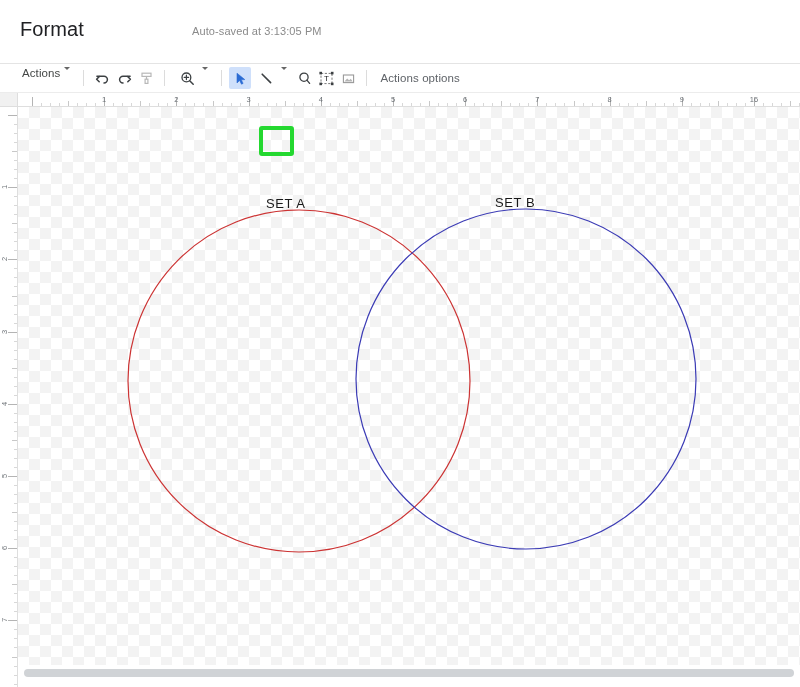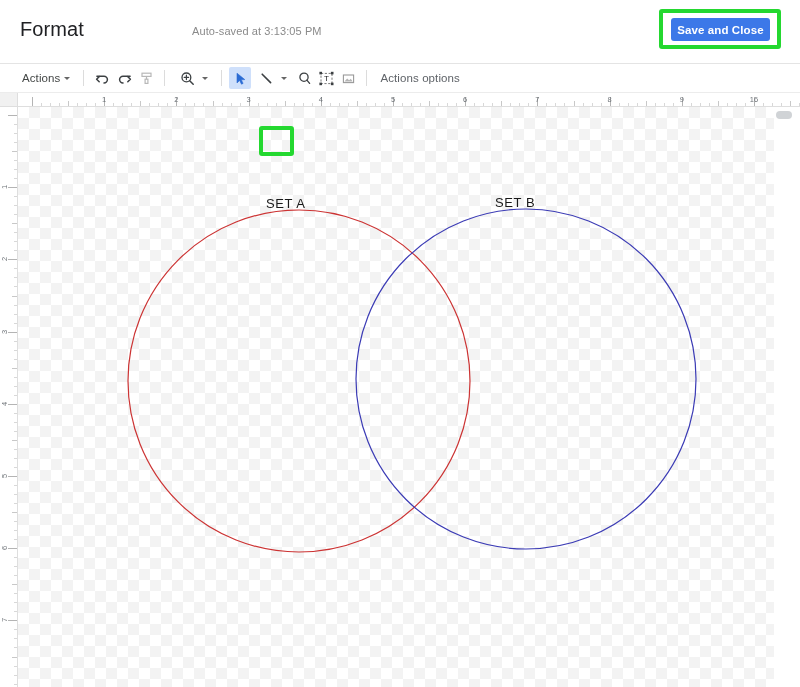--- a/index.html
+++ b/index.html
@@ -58,21 +58,21 @@
   
   .toolbar{
     height:28px;flex:0 0 28px;
     background:#ffffff;
     display:flex;align-items:center;
     padding-left:18px;
     position:relative;
     border-bottom:1px solid #ececec;
   }
   .tb-item{
-    height:22px;display:flex;align-items:center;
+    height:22px;display:flex;
     padding:0 4px;margin-right:2px;
     border-radius:2px;cursor:pointer;
     position:relative;
   }
   .tb-label{font-size:11.5px;color:#444746;letter-spacing:.1px;}
   .tb-caret{
     width:0;height:0;margin-left:4px;
     border-left:3px solid transparent;border-right:3px solid transparent;
     border-top:3.5px solid #666;
   }
@@ -133,21 +133,21 @@
   .v-ruler .tick{position:absolute;right:0;height:1px;background:#c8c8c8;}
   .v-ruler .tick.major{width:9px;background:#b4b4b4;}
   .v-ruler .tick.mid{width:5px;}
   .v-ruler .tick.minor{width:3px;background:#d8d8d8;}
   .v-ruler .num{
     position:absolute;left:2px;font-size:7.5px;color:#70757a;
     transform:translateY(-50%) rotate(-90deg);
     transform-origin:center;line-height:9px;
   }
 
-  .canvas-col{flex:1 1 auto;position:relative;display:flex;flex-direction:row;min-width:0;}
+  .canvas-col{flex:1 1 auto;position:relative;display:flex;flex-direction:column;min-width:0;}
   .canvas{
     flex:1 1 auto;position:relative;overflow:hidden;
     background-color:#ffffff;
     background-image:
       linear-gradient(45deg,#f3f3f3 25%,transparent 25%,transparent 75%,#f3f3f3 75%),
       linear-gradient(45deg,#f3f3f3 25%,transparent 25%,transparent 75%,#f3f3f3 75%);
     background-size:22px 22px;
     background-position:0 0,11px 11px;
   }
   .canvas svg{position:absolute;left:0;top:0;}
@@ -171,24 +171,20 @@
 </style>
 </head>
 <body>
 
 <div id="app">
 
   <div class="header">
     <div class="doc-title">Format</div>
     <div class="autosave">Auto-saved at 3:13:05 PM</div>
 
-    <div class="save-wrap">
-      <div class="save-highlight"></div>
-      <button class="save-btn">Save and Close</button>
-    </div>
   </div>
 
   <div class="toolbar">
 
     <div class="tb-item">
       <span class="tb-label">Actions</span>
       <span class="tb-caret"></span>
     </div>
 
     <div class="tb-sep"></div>

